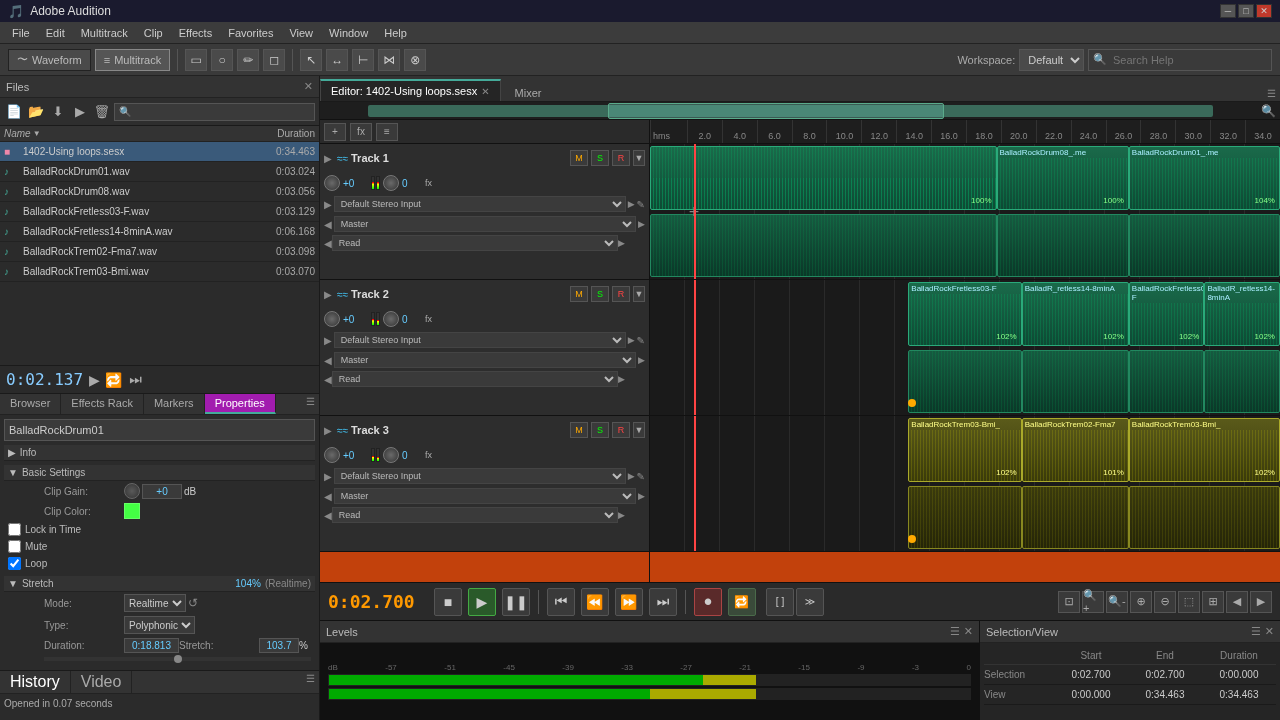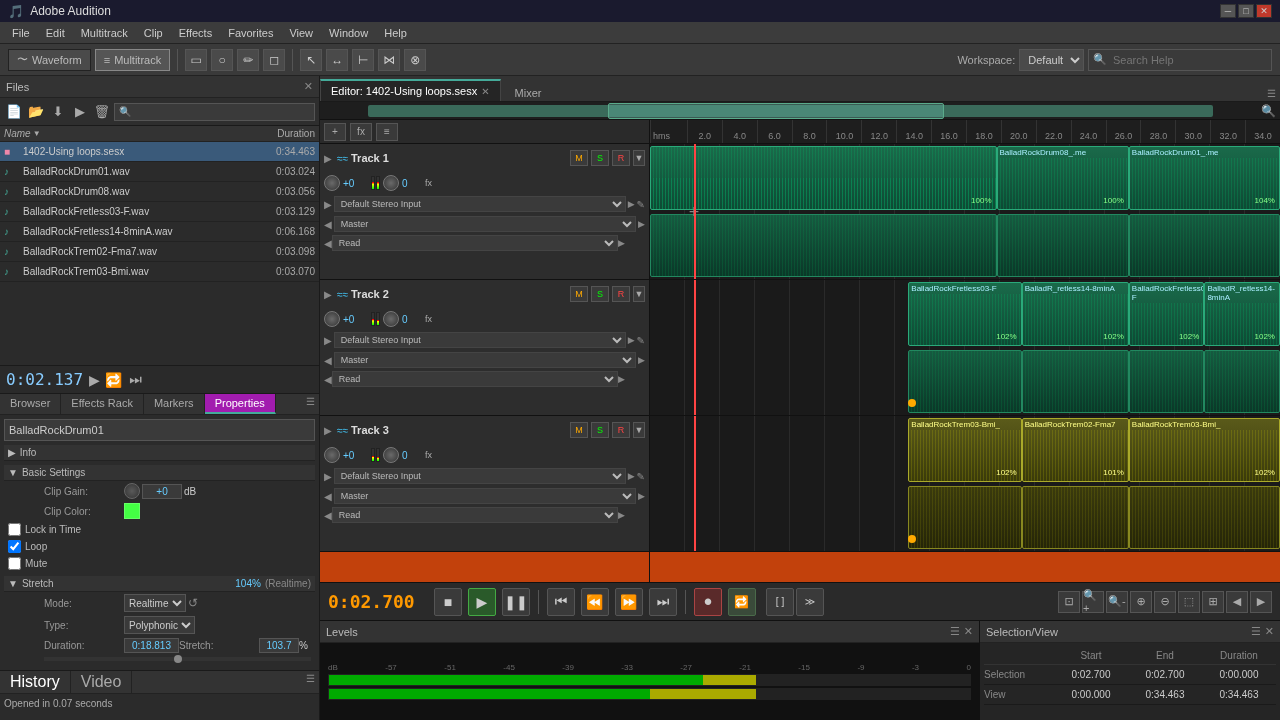--- a/index.html
+++ b/index.html
@@ -736,26 +736,26 @@
           </div>
           <div class="prop-row">
             <span class="prop-label">Clip Color:</span>
             <div style="width:16px;height:16px;background:#4f4;border:1px solid #6f6;cursor:pointer;"></div>
           </div>
           <div class="checkbox-row">
             <input type="checkbox" style="">
             <span class="cb-label">Lock in Time</span>
           </div>
           <div class="checkbox-row">
+            <input type="checkbox" style="">
+            <span class="cb-label">Mute</span>
+          </div>
+          <div class="checkbox-row">
             <input type="checkbox" checked="" style="">
             <span class="cb-label">Loop</span>
-          </div>
-          <div class="checkbox-row">
-            <input type="checkbox" style="">
-            <span class="cb-label">Mute</span>
           </div>
         </div>
 
         <div class="prop-section">
           <div class="prop-section-header">
             <span>▼</span>
             <span>Stretch</span>
             <span style="margin-left:auto;font-size:10px;color:#6cf;">104%</span>
             <span style="font-size:10px;color:#888;">(Realtime)</span>
           </div>

